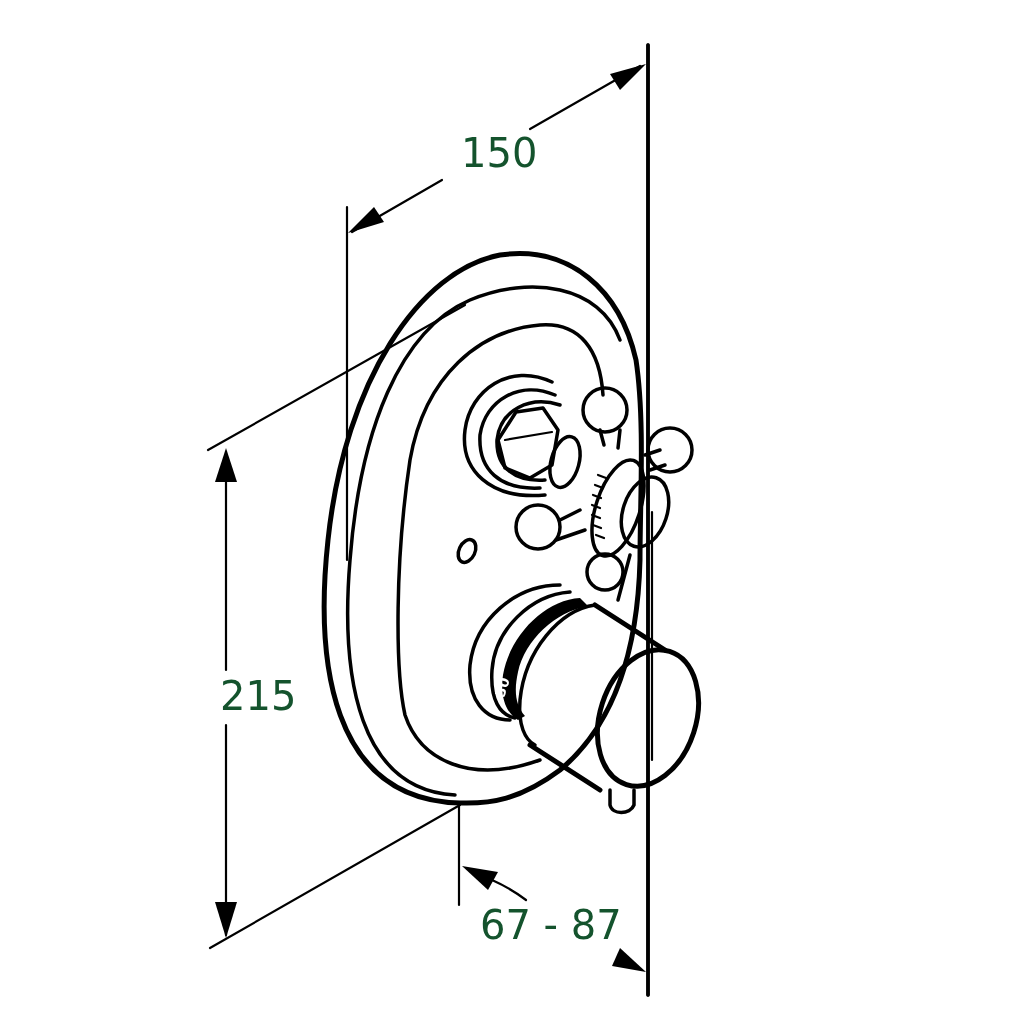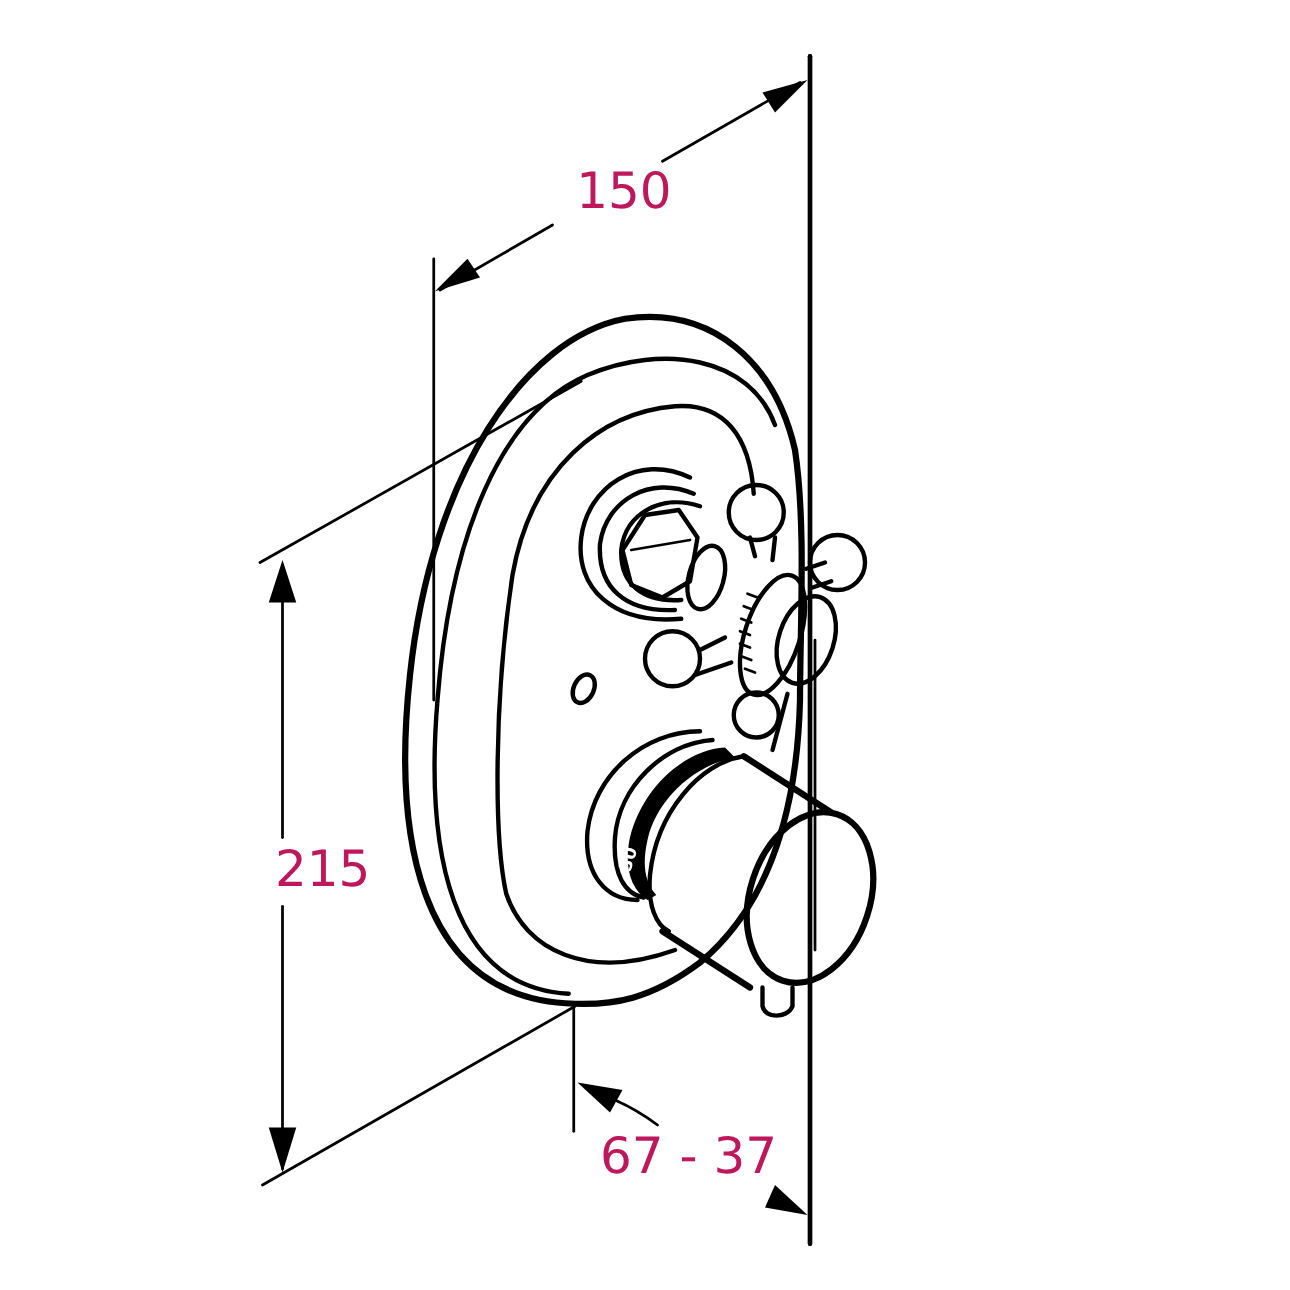--- a/index.html
+++ b/index.html
@@ -7,21 +7,21 @@
     #drawing { position: absolute; left: 0; top: 0; width: 1032px; height: 1032px; }
     .ln { fill: none; stroke: #000; stroke-linecap: round; stroke-linejoin: round; }
     .thin { stroke-width: 2.2; }
     .med { stroke-width: 3.5; }
     .thick { stroke-width: 5; }
     .fillblk { fill: #000; stroke: none; }
     .dim-label {
       position: absolute;
       font-family: "DejaVu Sans", sans-serif;
       font-size: 40px;
-      color: #be185d;
+      color: #14532d;
       line-height: 1;
       white-space: nowrap;
       background: #fff;
       padding: 0 2px;
     }
     .scale-text { font-family: "DejaVu Sans", sans-serif; font-weight: bold; font-size: 14px; fill: #fff; }
   </style>
 </head>
 <body>
 
@@ -104,13 +104,13 @@
     <path class="ln med" d="M 610 790 L 610 805 C 612 815 630 815 634 805 L 634 790"></path>
     <line class="ln med" x1="630" y1="555" x2="618" y2="600"></line>
   </g>
 
   <line class="ln med" x1="648" y1="45" x2="648" y2="995"></line>
   <line class="ln thin" x1="652" y1="512" x2="652" y2="760" stroke="#000"></line>
 </svg>
 
 <div class="dim-label" style="left:459px; top:133px;">150</div>
 <div class="dim-label" style="left:182px; top:676px; background:transparent;margin-left:36px;">215</div>
-<div class="dim-label" style="left:478px; top:905px;">67 - 37</div>
+<div class="dim-label" style="left:478px; top:905px;">67 - 87</div>
 
 </body></html>

